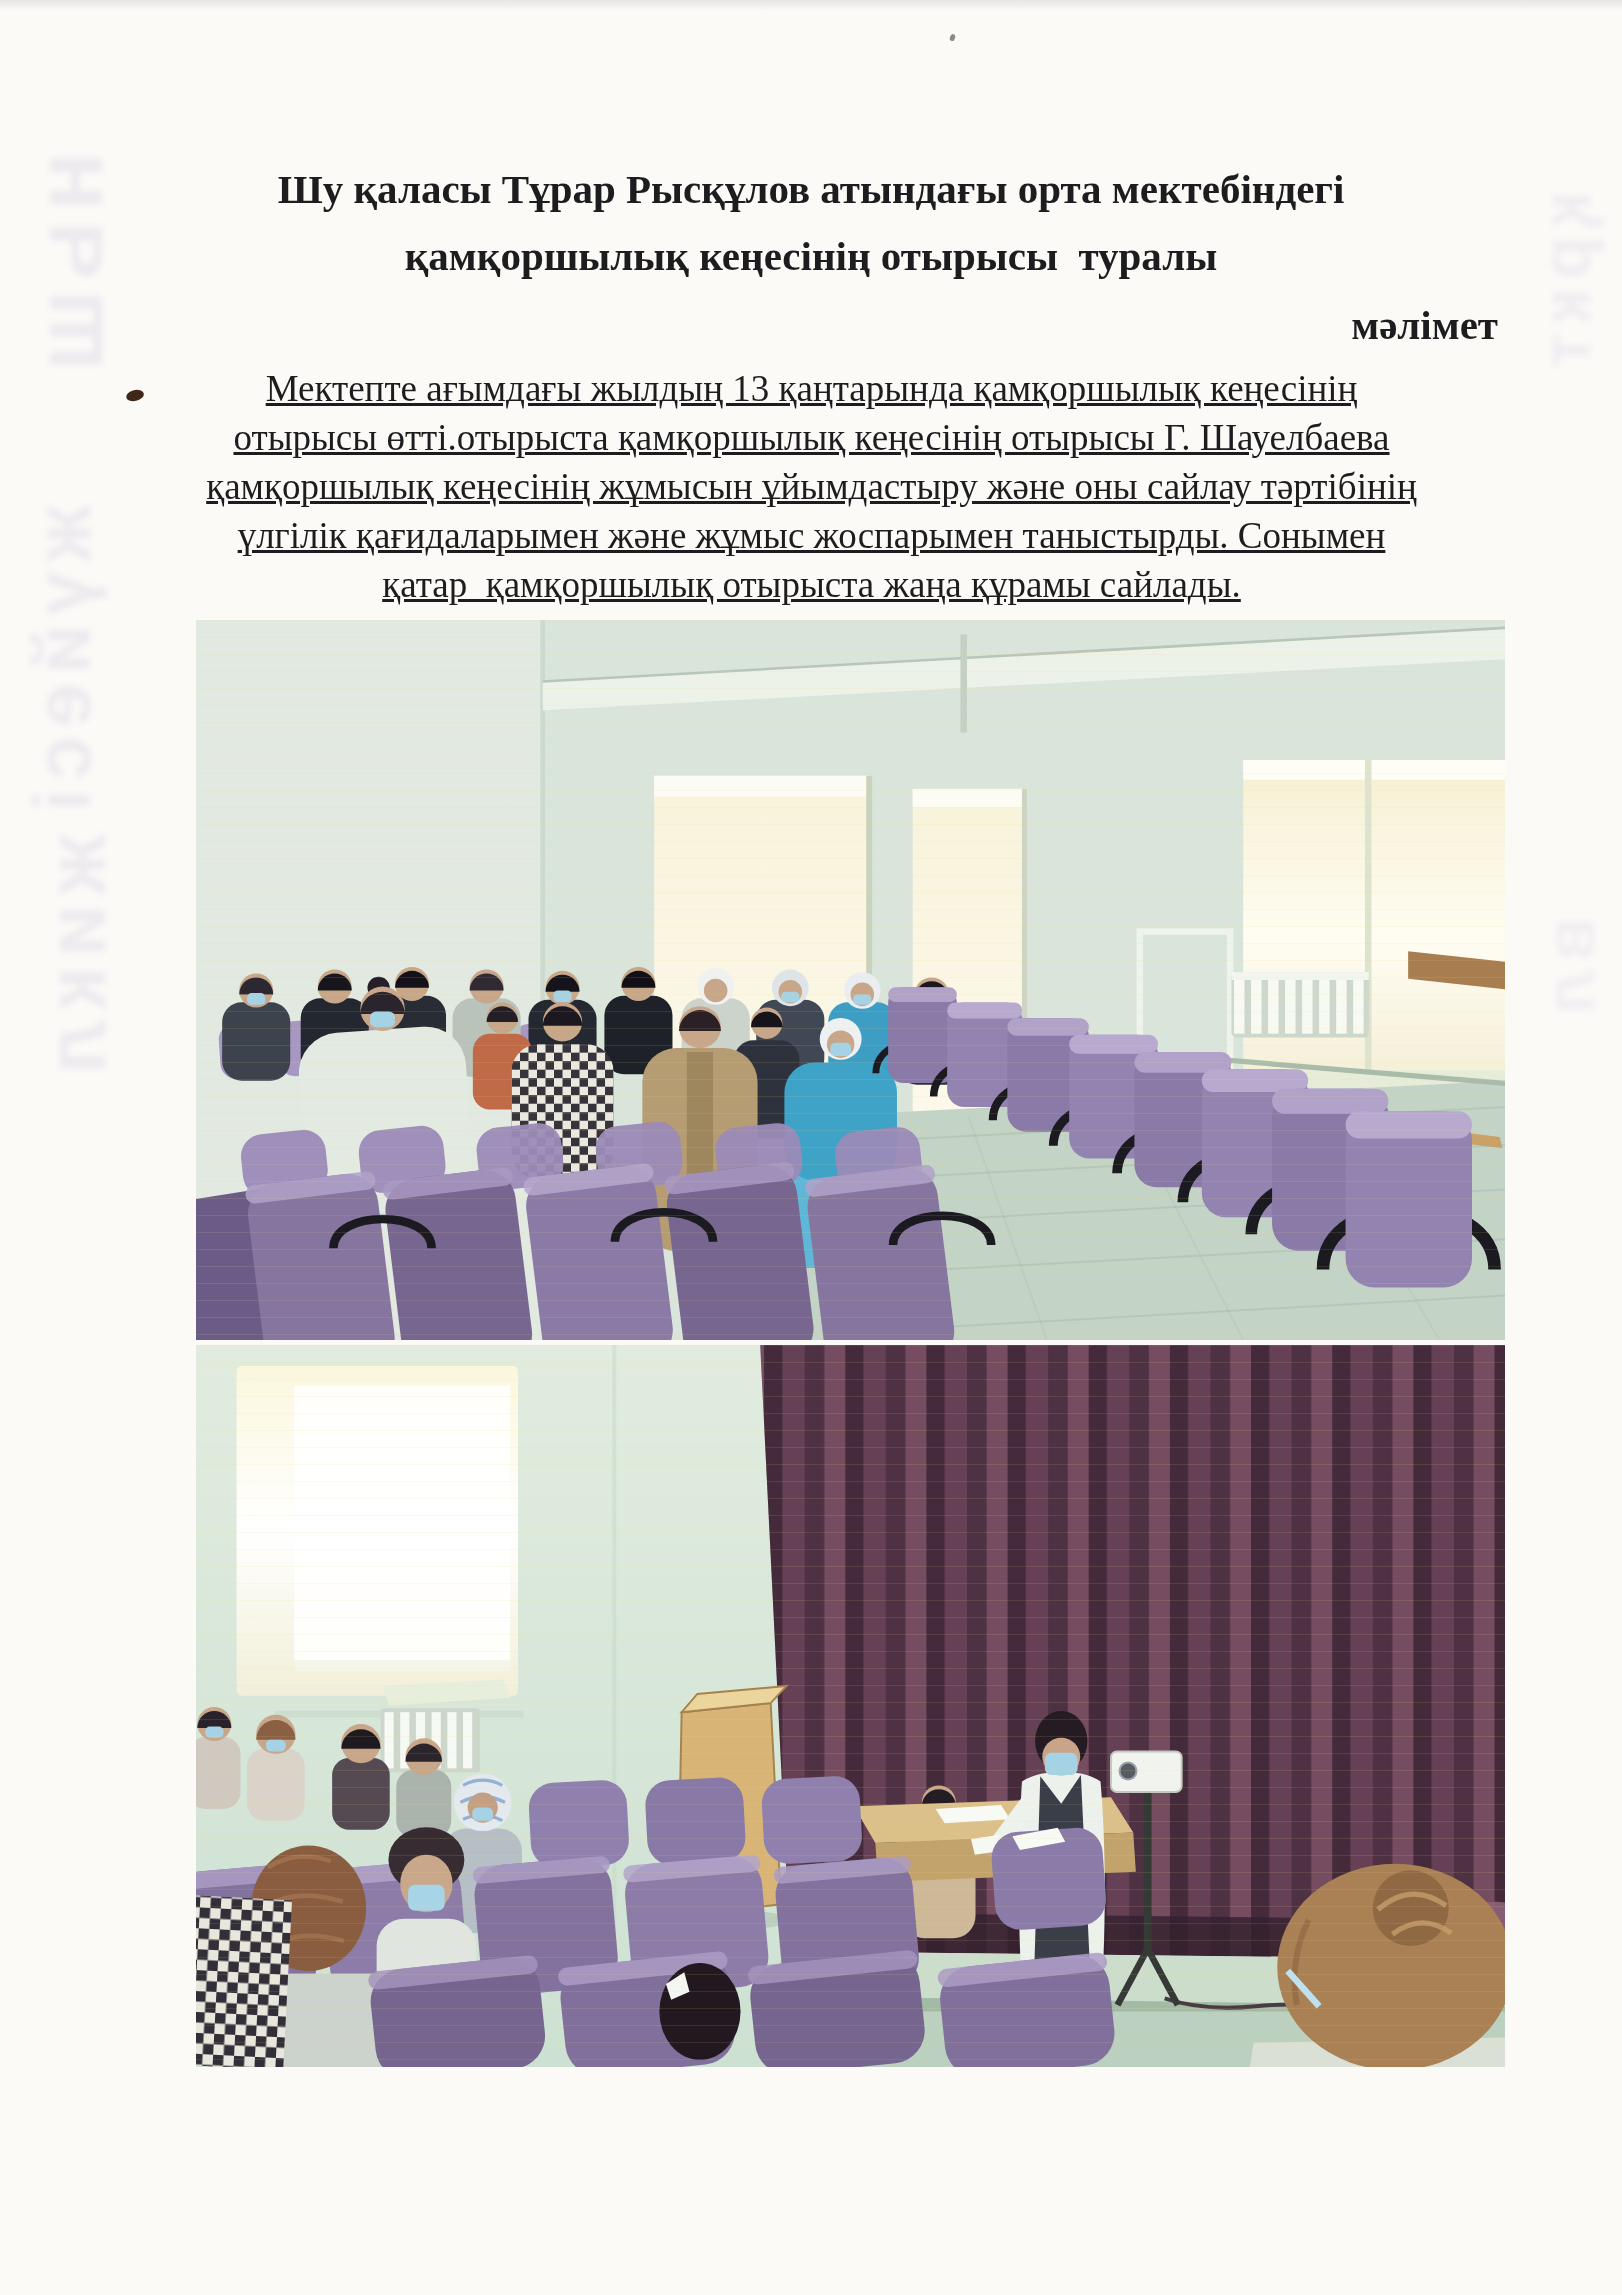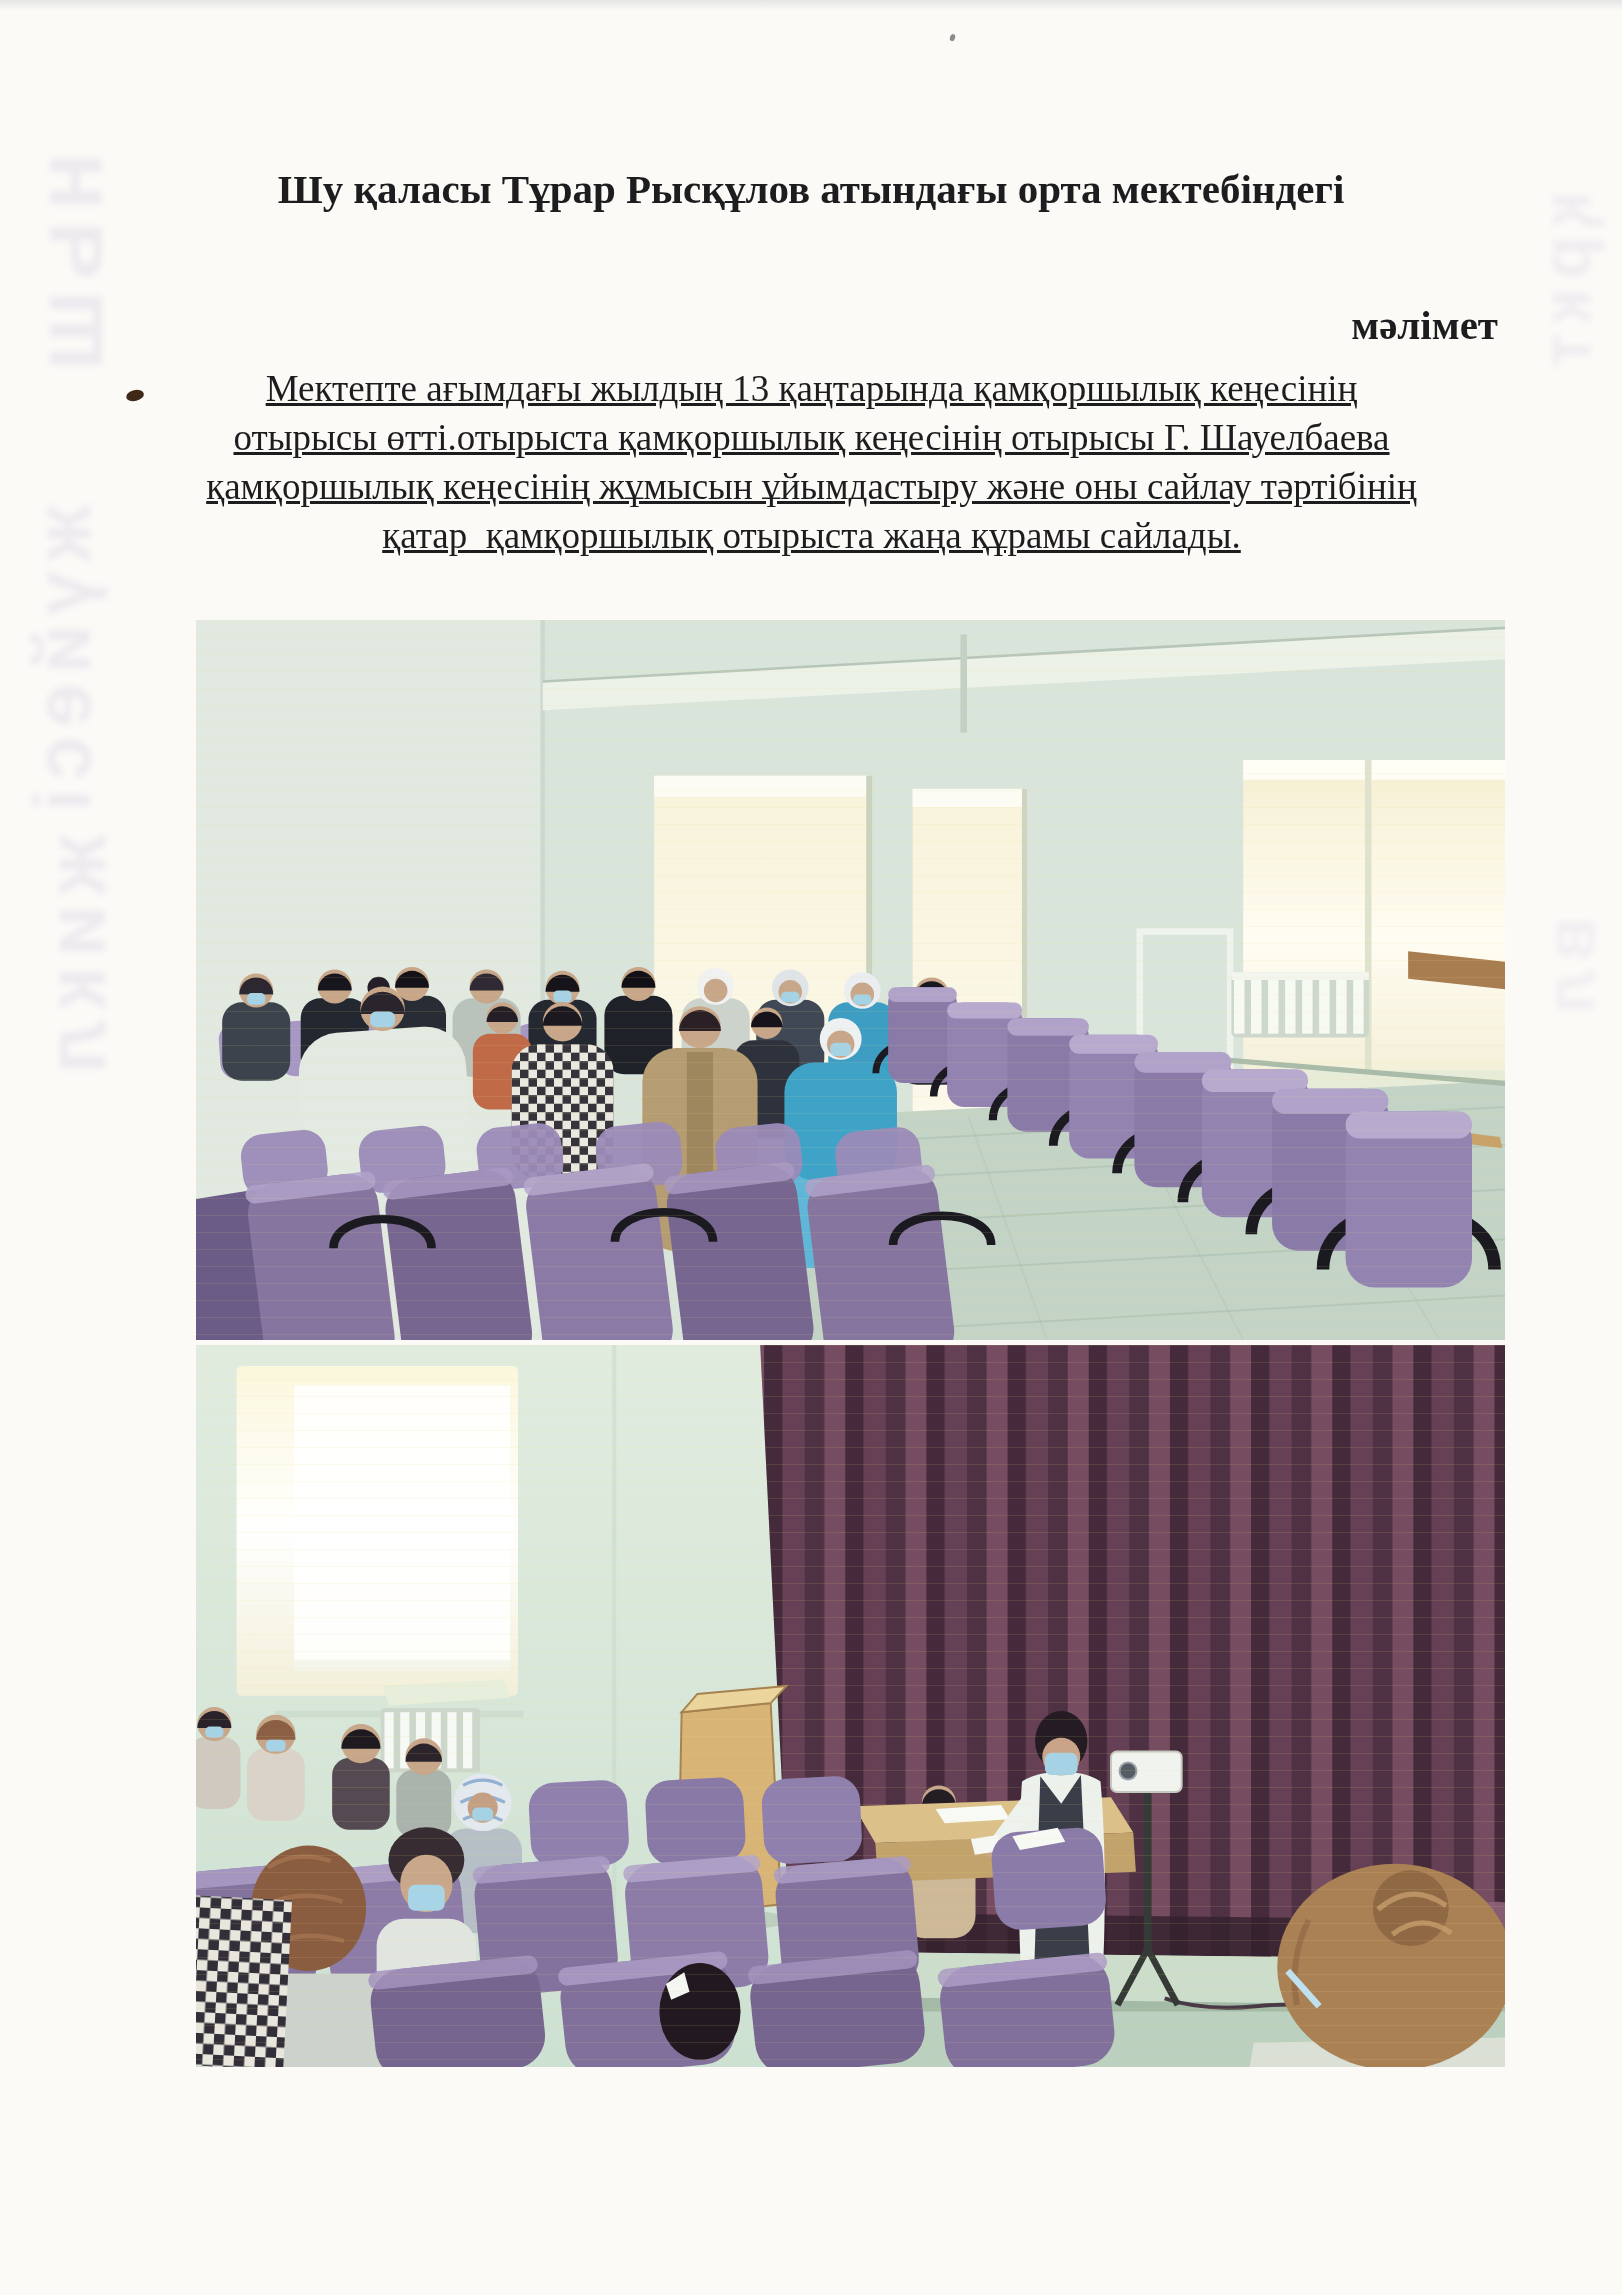--- a/index.html
+++ b/index.html
@@ -51,27 +51,29 @@
   <div class="ghost ghost-l2">жүйесі</div>
   <div class="ghost ghost-l3">жикл</div>
   <div class="ghost ghost-r1">қркт</div>
   <div class="ghost ghost-r2">вл</div>
 
   <div class="speck"></div>
   <div class="ink-dot"></div>
 
   <div class="title-block">
     <div class="title-line">Шу қаласы Тұрар Рысқұлов атындағы орта мектебіндегі</div>
+    <div class="title-line">қамқоршылық кеңесінің отырысы  туралы</div>
   </div>
   <div class="subtitle">мәлімет</div>
 
   <div class="para-block">
     <div class="para-line">Мектепте ағымдағы жылдың 13 қаңтарында қамқоршылық кеңесінің</div>
     <div class="para-line">отырысы өтті.отырыста қамқоршылық кеңесінің отырысы Г. Шауелбаева</div>
     <div class="para-line">қамқоршылық кеңесінің жұмысын ұйымдастыру және оны сайлау тәртібінің</div>
+    <div class="para-line">үлгілік қағидаларымен және жұмыс жоспарымен таныстырды. Сонымен</div>
     <div class="para-line">қатар  қамқоршылық отырыста жаңа құрамы сайлады.</div>
   </div>
 
   <div class="photo photo-top" aria-label="Аудитория: қатысушылар күлгін орындықтарда отыр">
     <svg viewBox="0 0 2000 1100" preserveAspectRatio="none">
       <defs>
         <linearGradient id="creamA" x1="0" y1="0" x2="0" y2="1">
           <stop offset="0" stop-color="#f8f3da"></stop>
             <stop offset="1" stop-color="#fcf9ec"></stop>
         </linearGradient>

